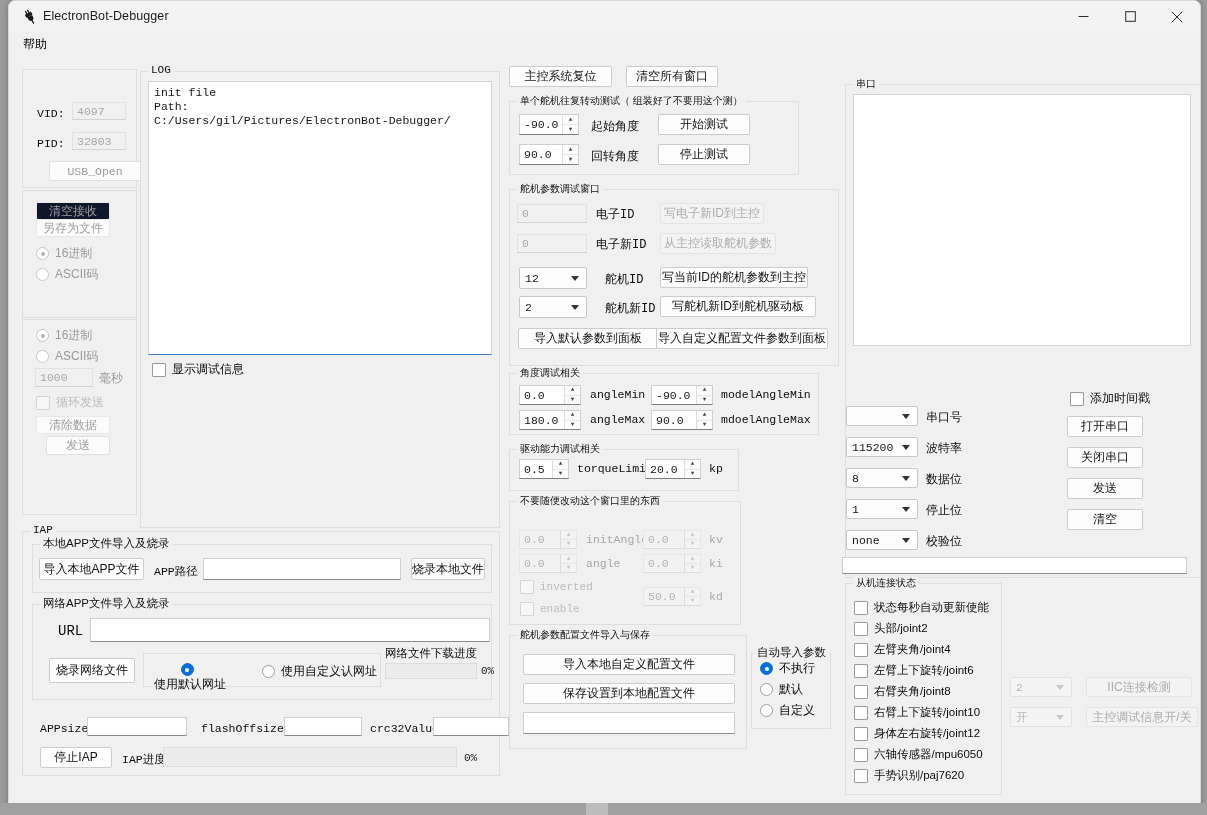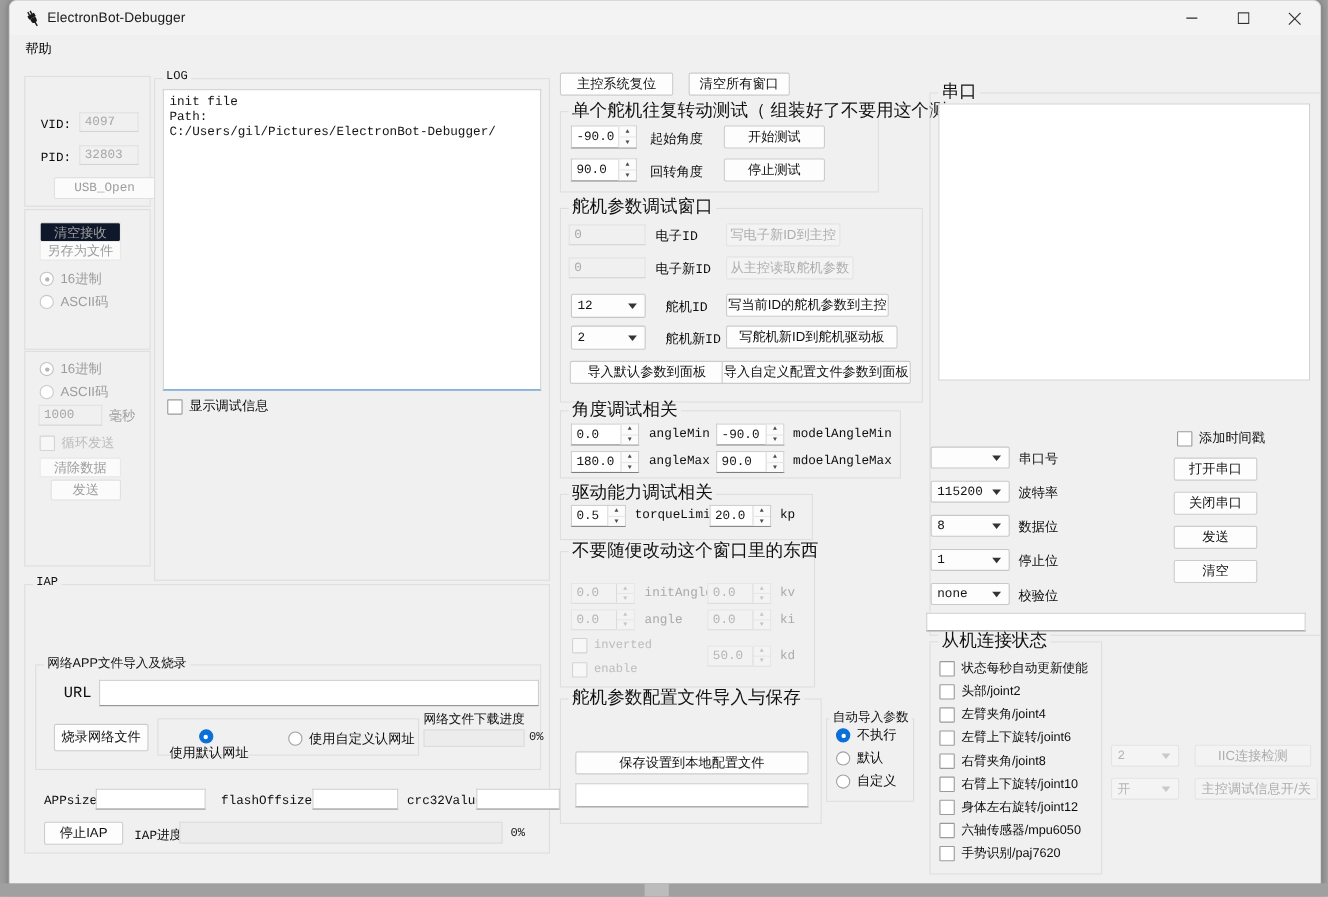--- a/index.html
+++ b/index.html
@@ -58,21 +58,21 @@
   
   .gb {
     position:absolute;
     border:1px solid #dedede;
     background: transparent;
   }
   .gb > .gb-title {
     position:absolute; top:-8px; left:7px;
     background:#f0f0f0;
     padding:0 3px;
-    font-size:16px; color:#111;
+    font-size:10px; color:#111;
     white-space:nowrap;
     line-height:13px;
   }
   .gb-title.mono { font-family:"Liberation Mono", monospace; font-size:11px;}
 
   
   .tinput {
     position:absolute;
     background:#fff;
     border:1px solid #cfcfcf;
@@ -338,20 +338,27 @@
 C:/Users/gil/Pictures/ElectronBot-Debugger/</div>
     <div class="cb" style="left:11px; top:289px;">
       <span class="box"></span>
       <span class="txt">显示调试信息</span>
     </div>
   </div>
 
   <div class="gb" style="left:13px; top:530px; width:476px; height:243px;">
     <span class="gb-title mono">IAP</span>
 
+    <div class="gb" style="left:9px; top:12px; width:458px; height:47px;">
+      <span class="gb-title" style="font-size:11.5px;">本地APP文件导入及烧录</span>
+      <div class="btn" style="left:6px; top:13px; width:105px; height:22px;">导入本地APP文件</div>
+      <span class="lbl mono" style="left:121px; top:19px;">APP路径</span>
+      <div class="tinput" style="left:170px; top:13px; width:198px; height:22px;"></div>
+      <div class="btn" style="left:378px; top:13px; width:74px; height:22px;">烧录本地文件</div>
+    </div>
 
     <div class="gb" style="left:9px; top:72px; width:458px; height:94px;">
       <span class="gb-title" style="font-size:11.5px;">网络APP文件导入及烧录</span>
       <span class="lbl mono" style="left:25px; top:18px; font-size:14px;">URL</span>
       <div class="tinput" style="left:60px; top:13px; width:398px; height:24px; left:57px; width:400px;"></div>
       <div class="btn" style="left:16px; top:53px; width:86px; height:25px;">烧录网络文件</div>
       <div class="gb" style="left:110px; top:48px; width:236px; height:32px;">
         <div class="rd on" style="left:10px; top:9px;flex-direction:column;">
           <span class="dot"></span>
           <span>使用默认网址</span>
@@ -537,20 +544,21 @@
       <span class="arrows">
           <div>▲</div>
           <div>▼</div>
         </span>
     </div>
     <span class="lbl mono dim" style="left:199px; top:88px;">kd</span>
   </div>
 
   <div class="gb" style="left:500px; top:634px; width:236px; height:112px;">
     <span class="gb-title">舵机参数配置文件导入与保存</span>
+    <div class="btn" style="left:13px; top:18px; width:212px; height:21px;">导入本地自定义配置文件</div>
     <div class="btn" style="left:13px; top:47px; width:212px; height:21px;">保存设置到本地配置文件</div>
     <div class="tinput plain" style="left:13px; top:76px; width:212px; height:22px;"></div>
   </div>
 
   <div class="gb" style="left:742px; top:652px; width:78px; height:74px;">
     <span class="gb-title" style="font-size:11.5px; left:2px;">自动导入参数</span>
     <div class="rd on" style="left:8px; top:6px;">
       <span class="dot"></span>
       <span>不执行</span>
     </div>

